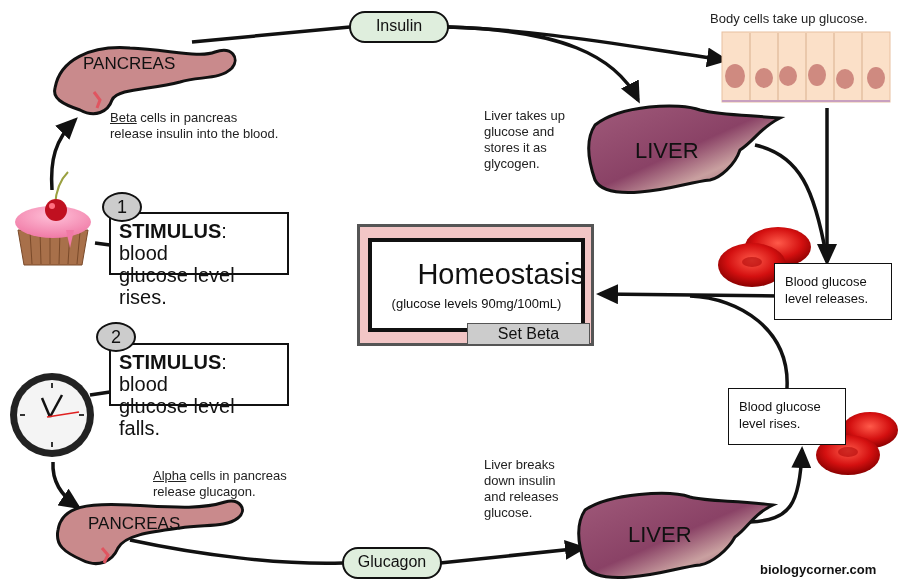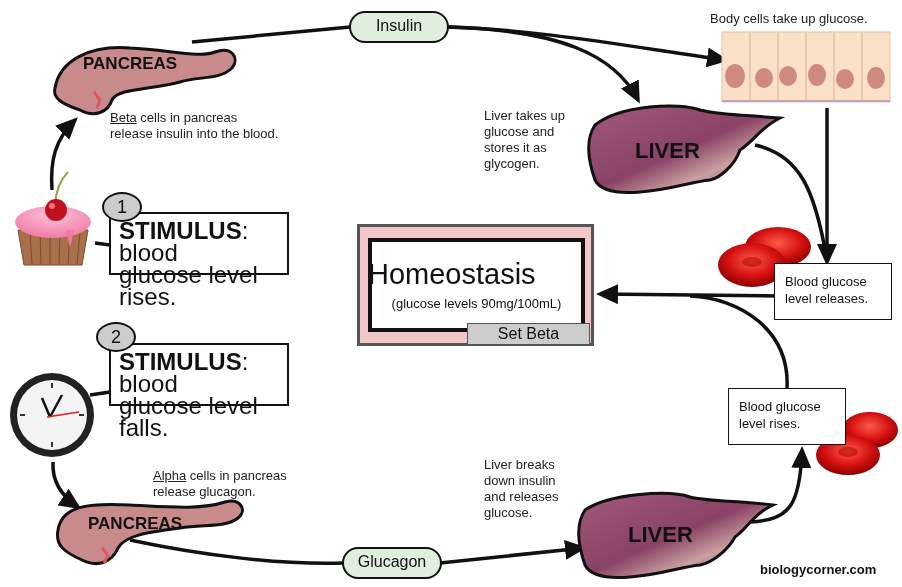--- a/index.html
+++ b/index.html
@@ -4,32 +4,32 @@
 <style>
   html, body { margin:0; padding:0; background:#ffffff; }
   body { width:902px; height:587px; position:relative; overflow:hidden;
          font-family:"Liberation Sans", sans-serif; color:#111; }
   svg.base { position:absolute; left:0; top:0; }
   .txt { position:absolute; font-size:13px; line-height:16px; color:#222; white-space:nowrap; }
   .u { text-decoration:underline; }
   .pill { position:absolute; background:#dfeedd; border:2px solid #111; border-radius:18px;
           font-size:16px; text-align:center; box-sizing:border-box; line-height:26px; }
   .stimbox { position:absolute; background:#fff; border:2px solid #111; box-sizing:border-box;
-             font-size:24px; line-height:22px; padding:6px 8px; }
+             font-size:20px; line-height:22px; padding:6px 8px; }
   .stimbox b { font-weight:bold; }
   .numcircle { position:absolute; width:40px; height:30px; border-radius:50%; background:#cccccc;
                border:2px solid #111; box-sizing:border-box; text-align:center; font-size:18px; line-height:26px; }
   .bgbox { position:absolute; background:#fff; border:1.5px solid #111; box-sizing:border-box;
            font-size:13px; line-height:17px; padding:24px 10px; }
-  .organ-label { position:absolute; font-weight:bold; color:#111; }
+  .organ-label { position:absolute; font-weight:normal; color:#111; }
   .homeo-outer { position:absolute; left:357px; top:224px; width:237px; height:122px;
                  background:#f2c6c6; border:3px solid #555; box-sizing:border-box; }
   .homeo-inner { position:absolute; left:368px; top:238px; width:217px; height:94px;
                  background:#fff; border:4px solid #111; box-sizing:border-box; }
-  .homeo-title { position:absolute; left:368px; top:258px; width:217px; text-align:left; font-size:29px; }
+  .homeo-title { position:absolute; left:368px; top:258px; width:217px; text-align:right; font-size:29px; }
   .homeo-sub { position:absolute; left:368px; top:296px; width:217px; text-align:center; font-size:13px; }
   .setpoint { position:absolute; left:467px; top:323px; width:123px; height:22px; background:#cccccc;
               border:1.5px solid #555; box-sizing:border-box; text-align:center; font-size:16px; line-height:19px; }
   .credit { position:absolute; left:760px; top:562px; font-size:13px; font-weight:bold; color:#111; }
 </style>
 </head>
 <body>
 
 <svg class="base" width="902" height="587" viewBox="0 0 902 587">
   <defs>

